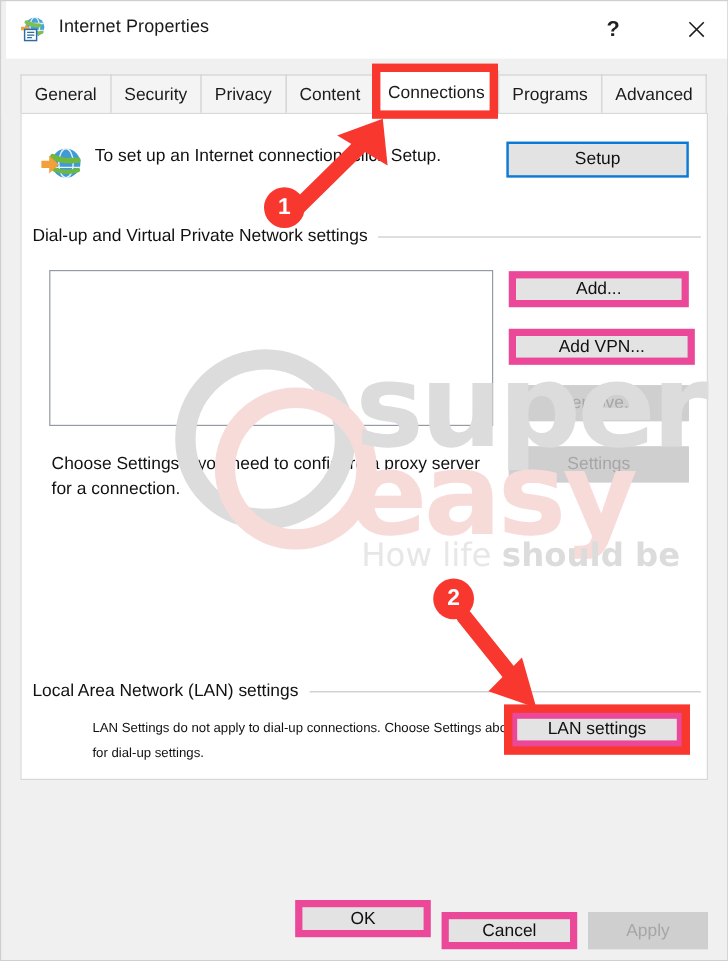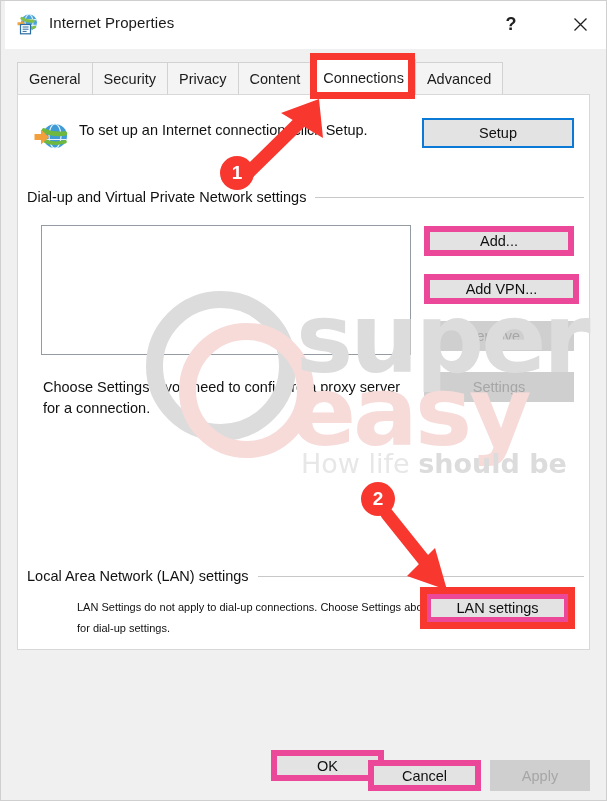--- a/index.html
+++ b/index.html
@@ -271,21 +271,21 @@
     display: flex;
     align-items: center;
     justify-content: center;
     z-index: 21;
     font-family: "Liberation Sans", sans-serif;
   }
   .badge-1 { left: 219px; top: 155px; }
   .badge-2 { left: 360px; top: 481px; }
 
   .arrow-svg { position: absolute; z-index: 20; }
-  .btn-ok     { left: 245px; top: 749px; width: 113px; height: 31px; margin-left: 25px; }
+  .btn-ok     { left: 245px; top: 749px; width: 113px; height: 31px; }
   .btn-cancel { left: 367px; top: 759px; width: 113px; height: 31px; }
   .btn-apply  { left: 489px; top: 759px; width: 100px; height: 31px; }
 </style>
 </head>
 <body>
 
 <div id="screen">
 
   <div class="titlebar">
     <span class="title-icon">
@@ -310,20 +310,21 @@
     </span>
   </div>
 
   <div class="tabstrip">
     <div class="tabs">
       <div class="tab">General</div>
       <div class="tab">Security</div>
       <div class="tab">Privacy</div>
       <div class="tab">Content</div>
       <div class="tab active">Connections</div>
+      <div class="tab">Programs</div>
       <div class="tab">Advanced</div>
     </div>
   </div>
 
   <div class="panel"></div>
 
   <div class="watermark">
     <div class="wm-ring"></div>
     <div class="wm-ring2"></div>
     <div class="wm-word wm-super">super</div>

